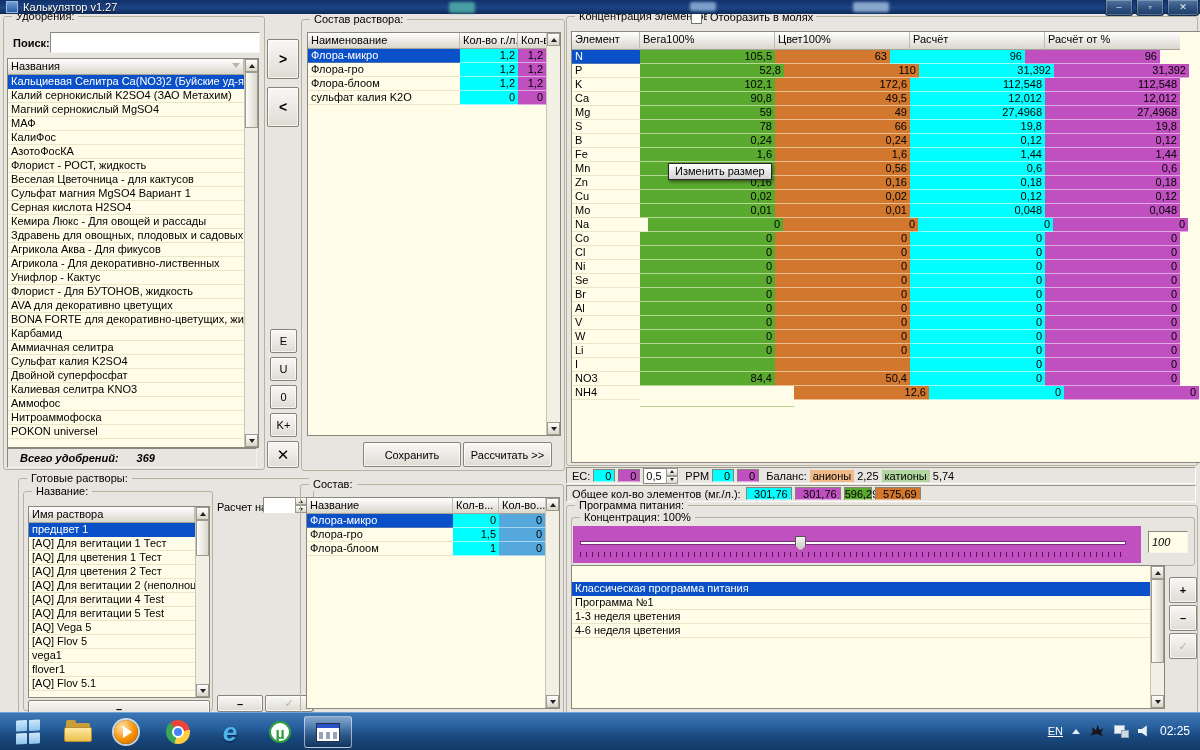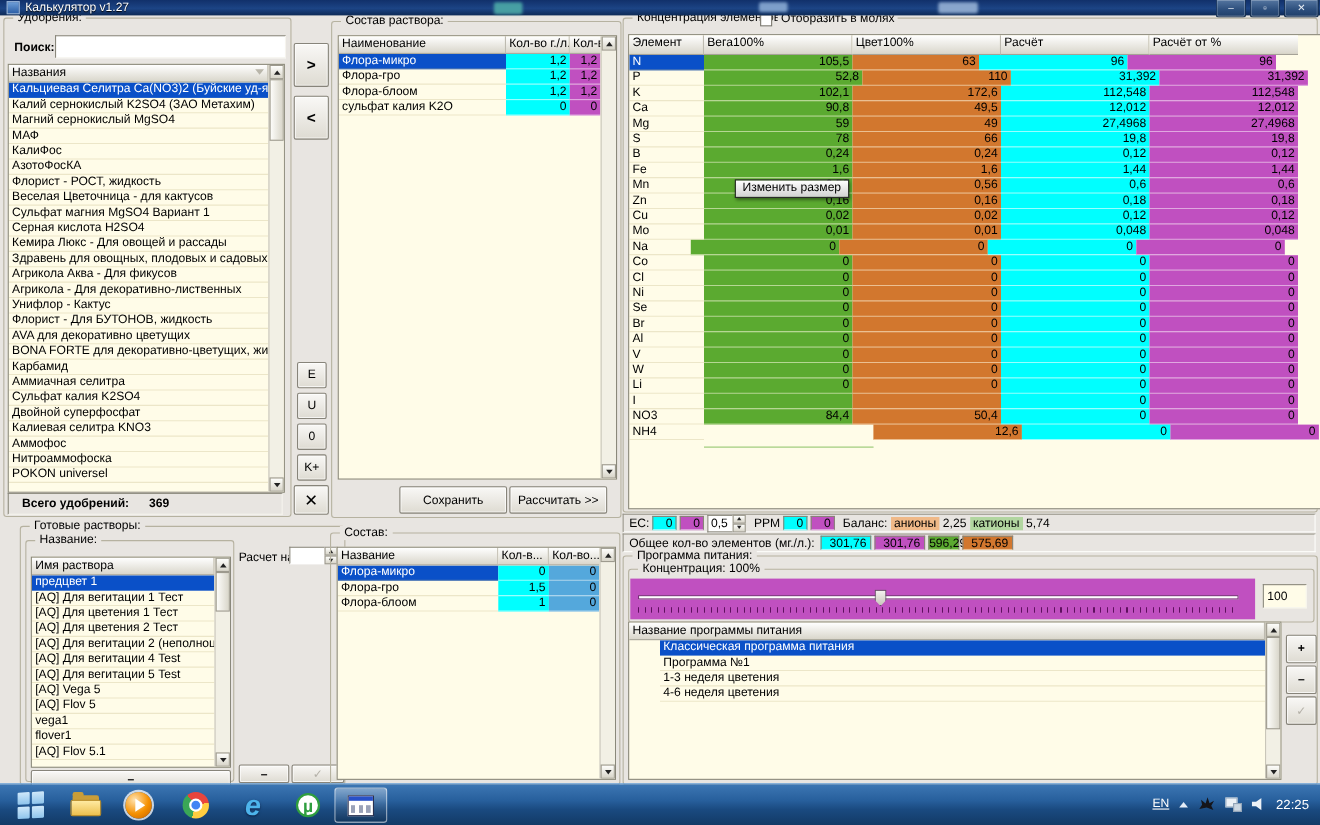--- a/index.html
+++ b/index.html
@@ -20,21 +20,21 @@
     border:1px solid #17304f;border-top:none;border-radius:0 0 3px 3px;color:#e9eef5;
     font-size:9px;line-height:14px;text-align:center;box-shadow:inset 0 0 0 1px rgba(255,255,255,.25);}
   .wbtn.close{width:30px;}
   
   .grp{position:absolute;border:1px solid #b6b2a0;border-radius:3px;}
   .grp-label{position:absolute;top:-7px;left:8px;background:#e8e5e1;padding:0 4px;line-height:13px;white-space:nowrap;}
   .btn{position:absolute;background:linear-gradient(#f9f8f6,#dedbd2);border:1px solid #87847a;border-radius:2px;
     box-shadow:inset 0 0 0 1px rgba(255,255,255,.7);display:flex;align-items:center;justify-content:center;
     font-size:11px;}
   .btn.gray{color:#b4b1a8;}
-  .sunken{border:1px solid;border-color:#8a887c #f6f4ee #f6f4ee #8a887c;background:#fff;}
+  .sunken{border:1px solid;border-color:#8a887c #f6f4ee #f6f4ee #8a887c;background:#fff;font-style:italic;}
   .lv{position:absolute;border:1px solid #8a887b;background:#fffce8;overflow:hidden;}
   .lv-head{position:absolute;left:0;top:0;right:14px;display:flex;}
   .hcell{background:linear-gradient(#ffffff,#d9d6cb);border-right:1px solid #bdbab0;border-bottom:1px solid #a5a297;
     padding:1px 3px 0 3px;white-space:nowrap;overflow:hidden;box-sizing:border-box;flex:none;position:relative;}
   .rows{position:absolute;left:0;right:14px;bottom:0;overflow:hidden;}
   .lrow{height:14px;line-height:13px;padding-left:3px;white-space:nowrap;overflow:hidden;
     border-bottom:1px solid rgba(200,190,140,.35);box-sizing:border-box;}
   .lrow.sel{background:#0a50c8;color:#fff;border-bottom-color:transparent;}
   .trow{display:flex;height:14px;box-sizing:border-box;}
   .trow>div{box-sizing:border-box;line-height:13px;white-space:nowrap;overflow:hidden;flex:none;
@@ -341,21 +341,21 @@
             <div class="mag num" style="width: 135px;">0,12</div>
           </div>
           <div class="trow">
             <div style="width: 68px;">Mo</div>
             <div class="green num" style="width: 135px;">0,01</div>
             <div class="orange num" style="width: 135px;">0,01</div>
             <div class="cyan num" style="width: 135px;">0,048</div>
             <div class="mag num" style="width: 135px;">0,048</div>
           </div>
           <div class="trow">
-            <div style="width: 56px;">Na</div>
+            <div style="width: 76px;">Na</div>
             <div class="green num" style="width: 135px;">0</div>
             <div class="orange num" style="width: 135px;">0</div>
             <div class="cyan num" style="width: 135px;">0</div>
             <div class="mag num" style="width: 135px;">0</div>
           </div>
           <div class="trow">
             <div style="width: 68px;">Co</div>
             <div class="green num" style="width: 135px;">0</div>
             <div class="orange num" style="width: 135px;">0</div>
             <div class="cyan num" style="width: 135px;">0</div>
@@ -580,24 +580,21 @@
     <div class="grp" style="left:4px;top:11px;width:622px;height:47px;">
       <span class="grp-label">Концентрация: 100%</span>
       <div class="slider-band" style="left:1px;top:8px;width:568px;height:37px;">
         <div class="slider-track" style="left:7px;top:15px;width:546px;"></div>
         <div class="slider-thumb" style="left:222px;top:10px;"></div>
         <div class="slider-ticks" style="left:7px;top:26px;width:546px;"></div>
       </div>
       <div class="sunken" style="position:absolute;left:576px;top:13px;width:40px;height:22px;background:#fffce8;box-sizing:border-box;line-height:20px;padding-left:3px;">100</div>
     </div>
     <div class="lv" style="left:4px;top:59px;width:592px;height:142px;">
-      <div class="lv-head" style="height:16px;">
-        <div class="hcell" style="width:100%;">Название программы питания</div>
-      </div>
-      <div class="rows" style="top:16px;margin-left:28px;">
+      <div class="rows" style="top:16px;">
           <div class="lrow sel">Классическая программа питания</div>
           <div class="lrow">Программа №1</div>
           <div class="lrow">1-3 неделя цветения</div>
           <div class="lrow">4-6 неделя цветения</div>
         </div>
       <div class="sb">
           <div class="sb-btn">
             <div class="tu"></div>
           </div>
           <div class="sb-thumb" style="height: 84px;"></div>
@@ -642,16 +639,16 @@
     <div class="tb-item active" style="left:304px;width:48px;">
       <div class="ic-app"></div>
     </div>
   </div>
   <div class="tray">
     <span class="tray-lang">EN</span>
     <span class="tray-arrow"></span>
     <span class="tray-bird"></span>
     <span class="tray-net"></span>
     <span class="tray-vol"></span>
-    <span class="tray-clock">22:25</span>
+    <span class="tray-clock">02:25</span>
   </div>
 
 </div>
 
 </body></html>

